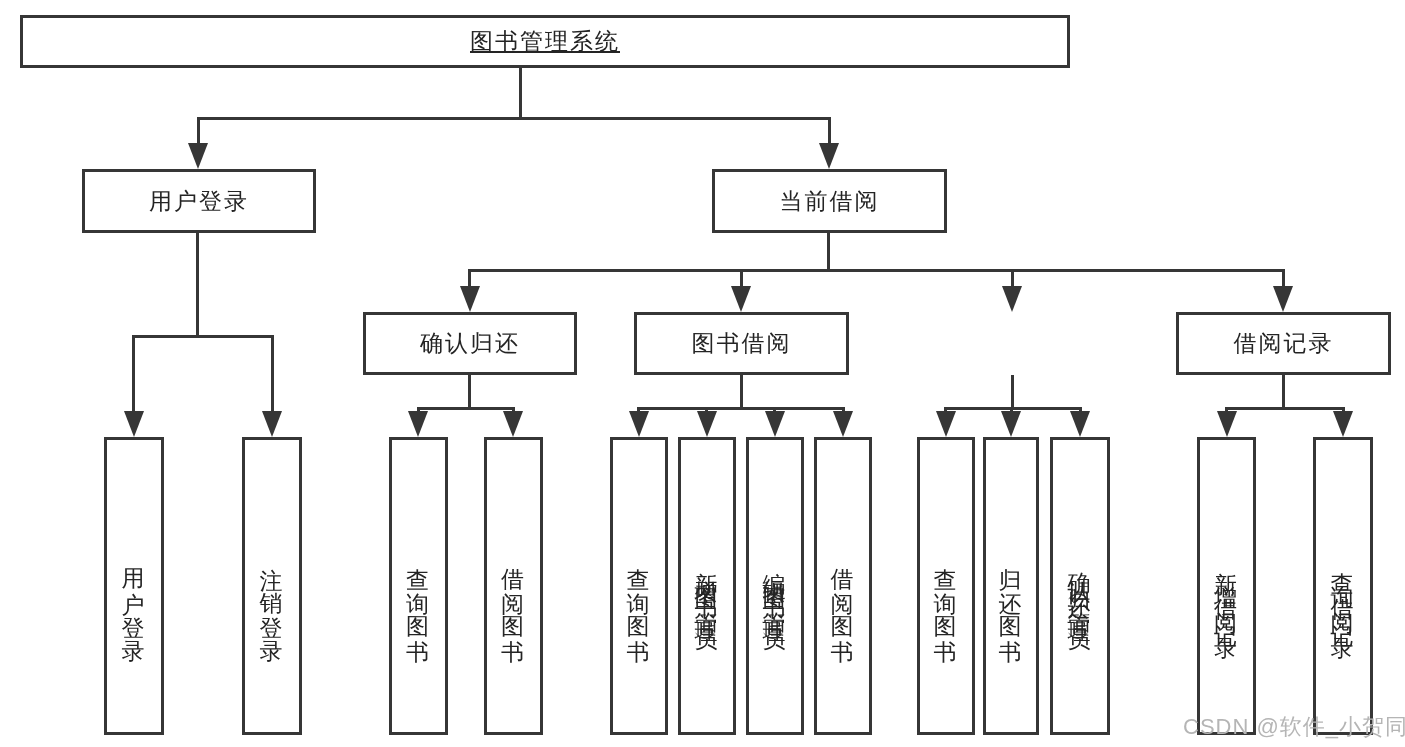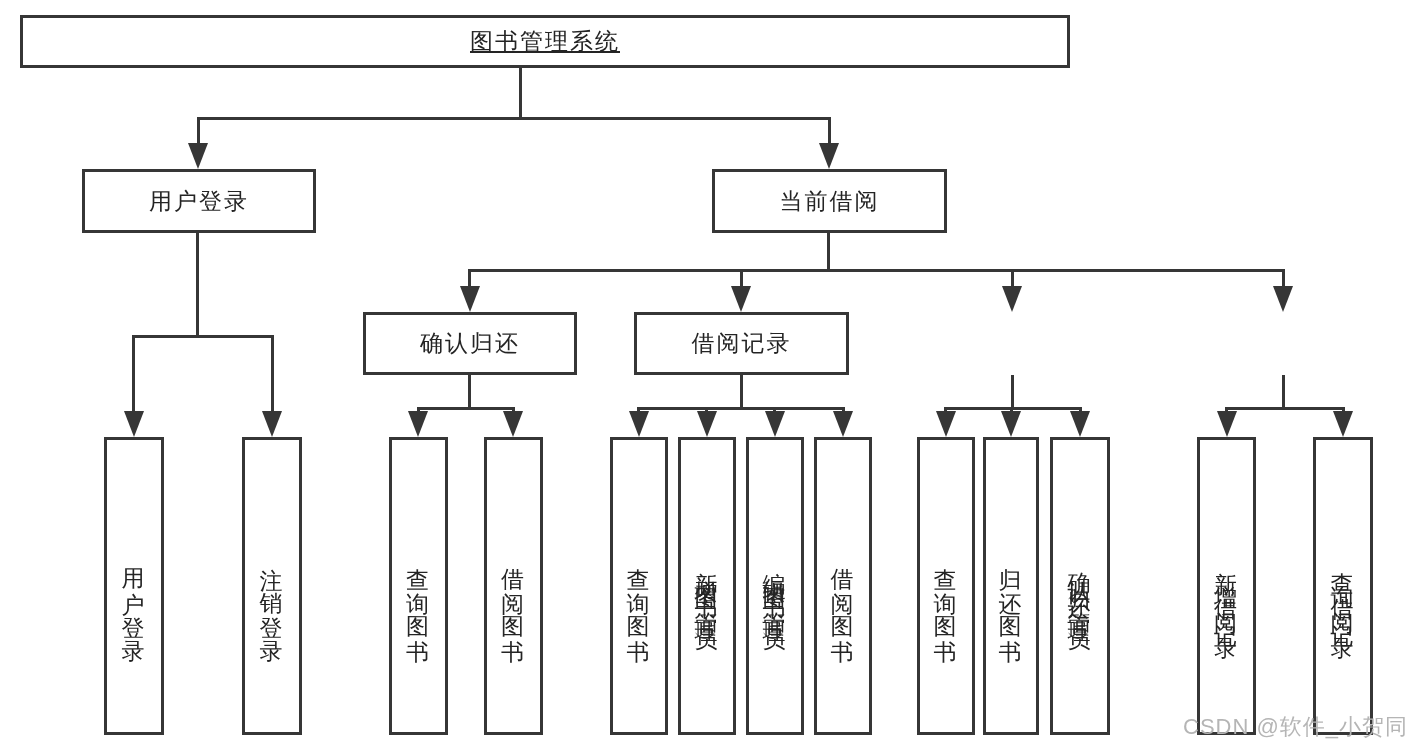--- a/index.html
+++ b/index.html
@@ -67,20 +67,23 @@
   <div class="tri" style="left:731px;top:286px;"></div>
   <div class="vline" style="left:1011px;top:269px;height:19px;"></div>
   <div class="tri" style="left:1002px;top:286px;"></div>
   <div class="vline" style="left:1282px;top:269px;height:19px;"></div>
   <div class="tri" style="left:1273px;top:286px;"></div>
 
   <div class="node" style="left:363px;top:312px;width:214px;height:63px;">
     <span>确认归还</span>
   </div>
   <div class="node" style="left:634px;top:312px;width:215px;height:63px;">
+    <span>图书借阅</span>
+  </div>
+  <div class="node" style="left:1176px;top:312px;width:215px;height:63px;">
     <span>借阅记录</span>
   </div>
 
   <div class="vline" style="left:468px;top:375px;height:34px;"></div>
   <div class="hline" style="left:417px;top:407px;width:98px;"></div>
   <div class="vline" style="left:417px;top:407px;height:6px;"></div>
   <div class="tri" style="left:408px;top:411px;"></div>
   <div class="vline" style="left:512px;top:407px;height:6px;"></div>
   <div class="tri" style="left:503px;top:411px;"></div>
 

